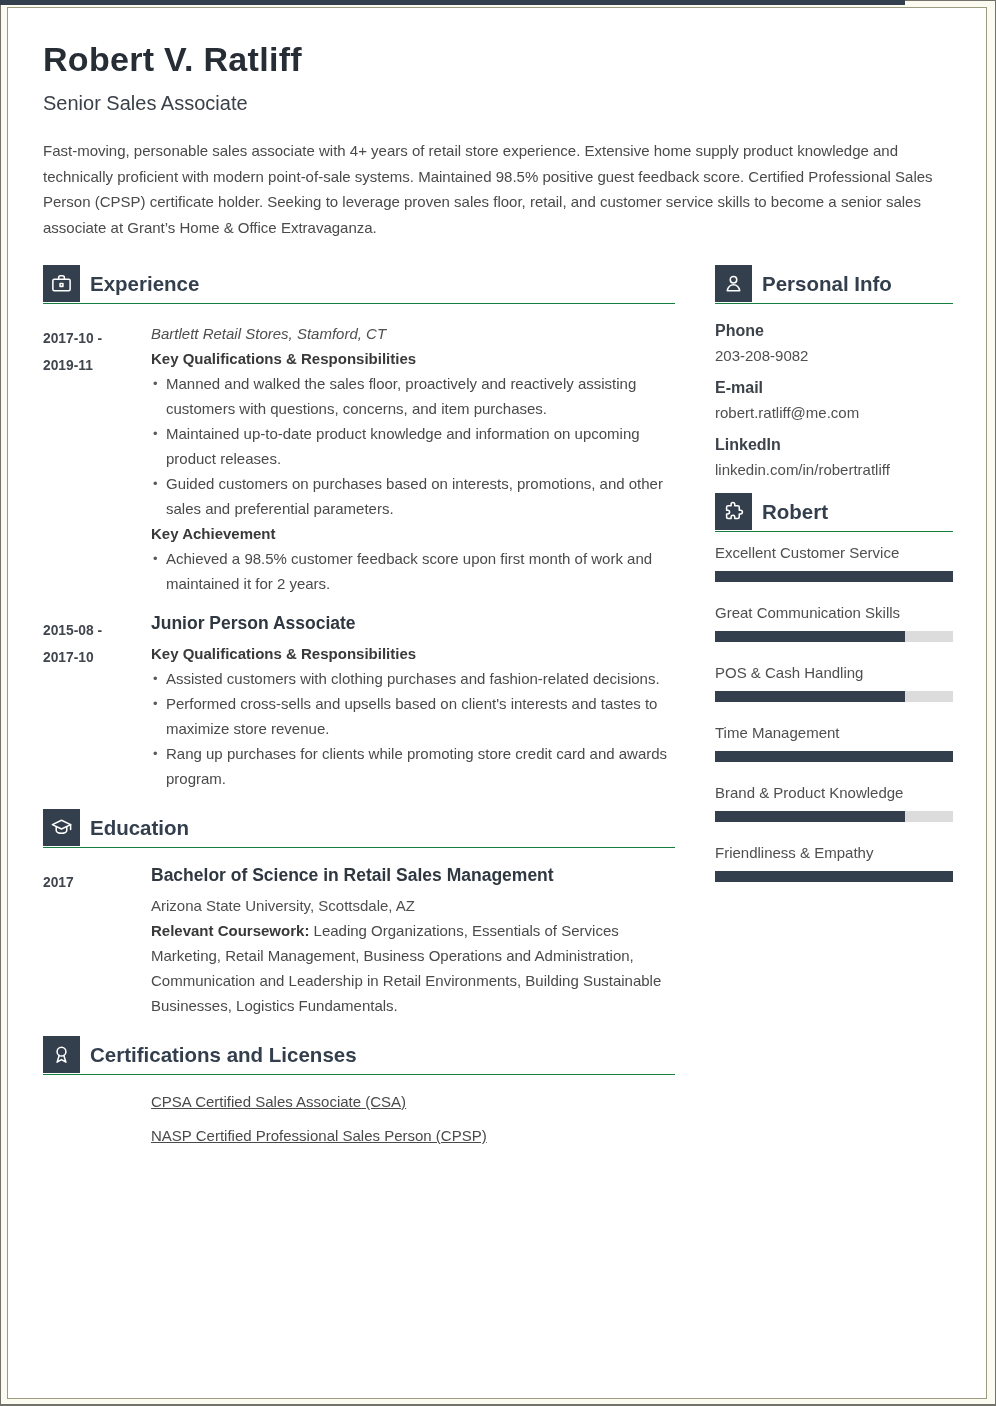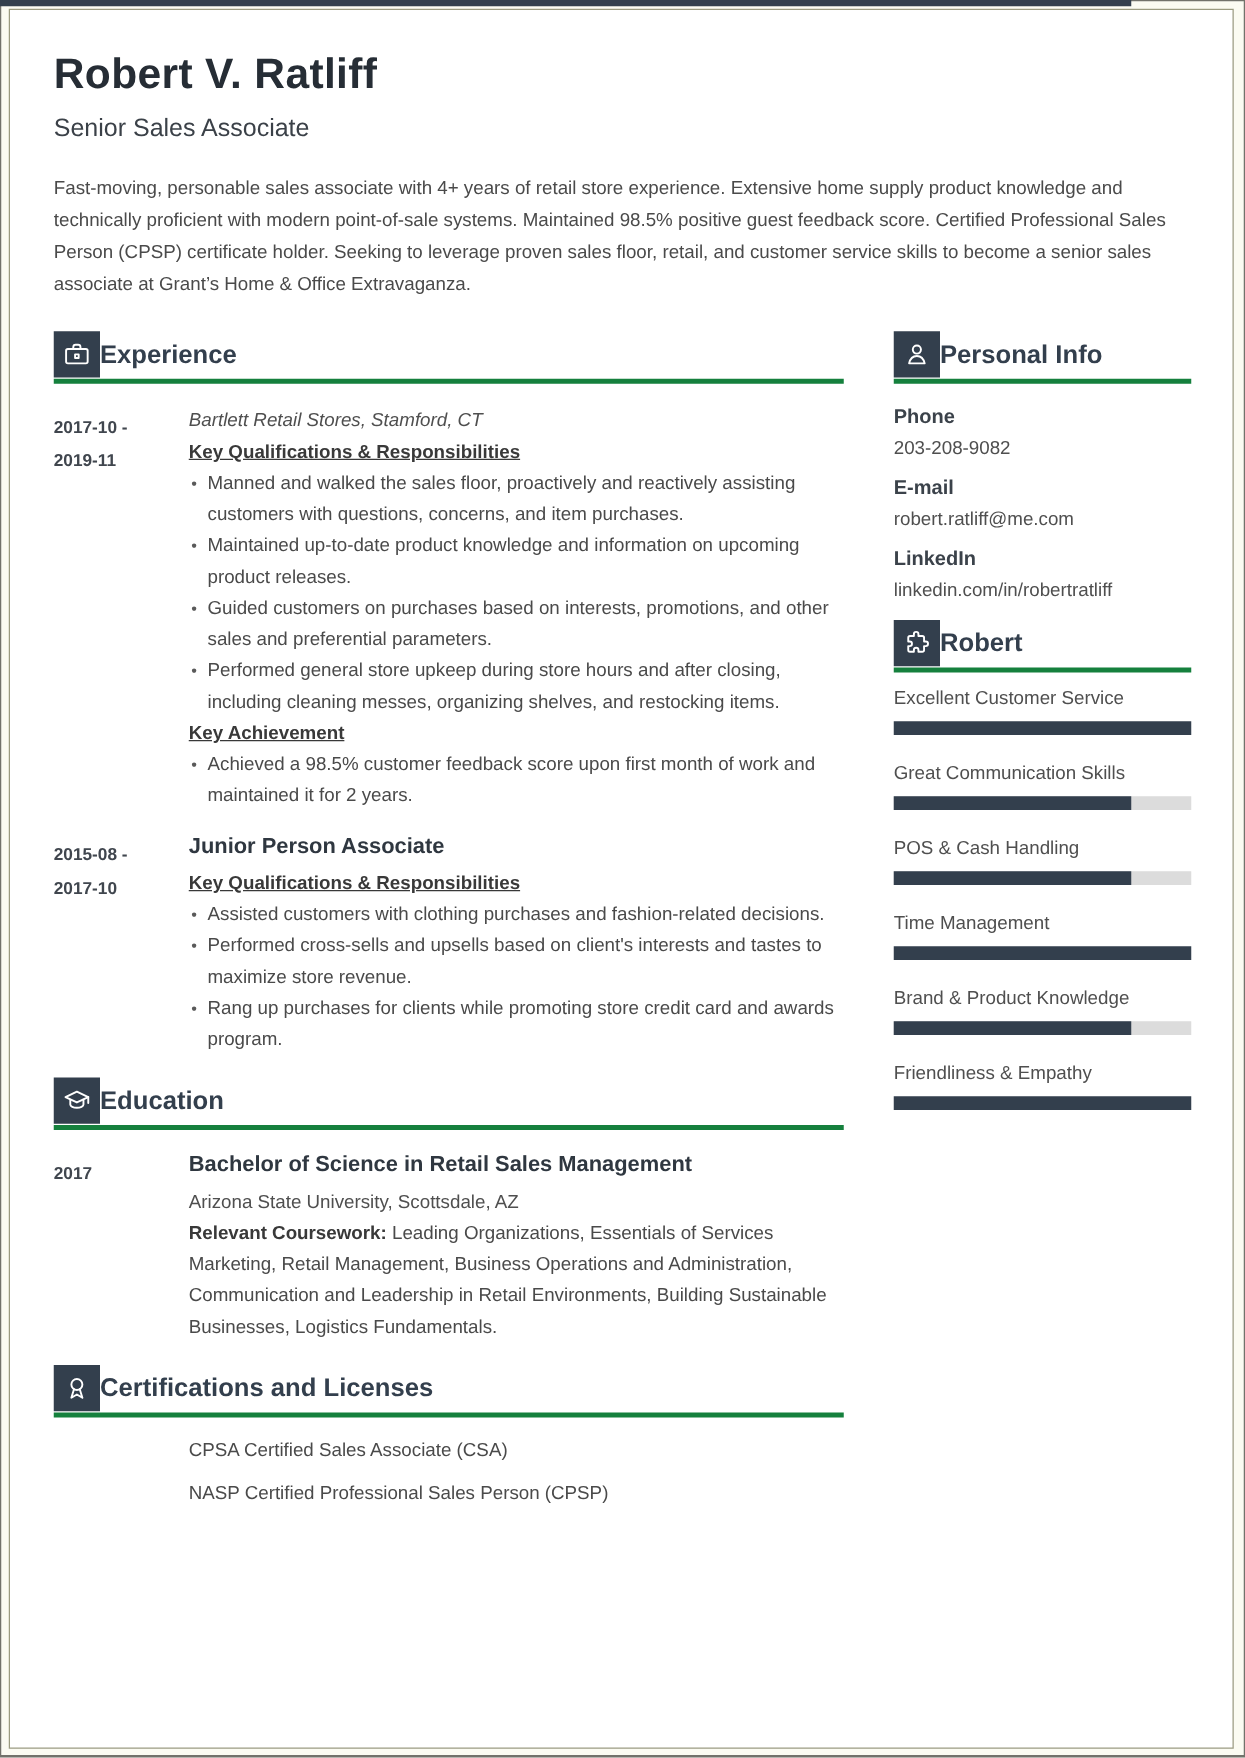--- a/index.html
+++ b/index.html
@@ -16,45 +16,45 @@
   .content{position:absolute;left:43px;right:43px;top:0;z-index:2;}
 
   .name{font-size:34px;font-weight:700;color:#262d35;margin-top:40px;letter-spacing:.3px;}
   .job-title-main{font-size:20px;font-weight:400;color:#3b4148;margin-top:13px;}
   .summary{font-size:15px;line-height:25.5px;color:#4a4a4a;margin-top:23px;}
 
   .columns{display:flex;gap:40px;margin-top:25px;align-items:flex-start;}
   .col-main{width:632px;flex:none;}
   .col-side{width:238px;flex:none;}
 
-  .sec-head{display:flex;align-items:center;border-bottom:4px solid #15803d;padding-bottom:1px;}
+  .sec-head{display:flex;align-items:center;gap:10px;border-bottom:1px solid #15803d;padding-bottom:1px;}
   .sec-icon{width:37px;height:37px;background:#333f4d;flex:none;display:flex;align-items:center;justify-content:center;}
   .sec-icon svg{width:23px;height:23px;stroke:#ffffff;fill:none;stroke-width:1.6;stroke-linecap:round;stroke-linejoin:round;}
   .sec-title{font-size:20.5px;font-weight:700;color:#333f4d;}
 
   .entry{display:flex;margin-top:17px;}
   .entry .dates{width:108px;flex:none;font-size:13.8px;font-weight:700;color:#40464e;line-height:27px;padding-top:4px;}
   .entry .entry-body{flex:1;}
   .entry-title{font-size:17.5px;font-weight:700;color:#2f3740;margin-bottom:7px;}
   .entry-company{font-style:italic;font-size:15px;color:#4f4f4f;line-height:25px;}
-  .entry-sub{font-size:15px;font-weight:700;color:#393939;line-height:25px;text-decoration:underline;}
+  .entry-sub{font-size:15px;font-weight:700;color:#393939;line-height:25px;}
   ul.bullets{margin:0;padding:0 0 0 2px;list-style:none;}
   ul.bullets li{position:relative;padding-left:13px;font-size:15px;line-height:25px;color:#4a4a4a;}
   ul.bullets li::before{content:"\2022";position:absolute;left:0;top:0;color:#5a5a5a;font-size:13px;line-height:25px;}
   .job{margin-bottom:13px;}
 
   .edu-school{font-size:15px;color:#4f4f4f;line-height:25px;}
   .course{margin:0;font-size:15px;line-height:25px;color:#4a4a4a;}
   .course .lead{font-weight:700;color:#393939;}
 
   .section{margin-top:0;}
   .section.gap{margin-top:18px;}
 
   .cert-list{margin-top:17px;}
-  .cert-item{padding-left:108px;font-size:15px;color:#4a4a4a;line-height:20px;margin-bottom:14px;}
+  .cert-item{padding-left:108px;font-size:15px;color:#4a4a4a;line-height:20px;margin-bottom:14px;text-decoration:underline;}
 
   .pi-list{margin-top:18px;}
   .pi-label{font-size:16px;font-weight:700;color:#3b424a;margin-bottom:6px;}
   .pi-value{font-size:15px;color:#4f4f4f;margin-bottom:14px;line-height:19px;}
 
   .skill-list{margin-top:12px;}
   .skill{margin-bottom:22px;}
   .skill-name{font-size:15px;color:#4f4f4f;margin-bottom:10px;}
   .skill-bar{height:11px;background:#dcdcdc;width:100%;}
   .skill-fill{height:100%;background:#333f4d;}
@@ -93,21 +93,20 @@
             <div>2017-10 -</div>
             <div>2019-11</div>
           </div>
           <div class="entry-body">
             <div class="entry-company">Bartlett Retail Stores, Stamford, CT</div>
             <div class="entry-sub">Key Qualifications &amp; Responsibilities</div>
             <ul class="bullets">
               <li>Manned and walked the sales floor, proactively and reactively assisting customers with questions, concerns, and item purchases.</li>
               <li>Maintained up-to-date product knowledge and information on upcoming product releases.</li>
               <li>Guided customers on purchases based on interests, promotions, and other sales and preferential parameters.</li>
-              <li>Performed general store upkeep during store hours and after closing, including cleaning messes, organizing shelves, and restocking items.</li>
             </ul>
             <div class="entry-sub">Key Achievement</div>
             <ul class="bullets">
               <li>Achieved a 98.5% customer feedback score upon first month of work and maintained it for 2 years.</li>
             </ul>
           </div>
         </div>
 
         <div class="entry">
           <div class="dates">

